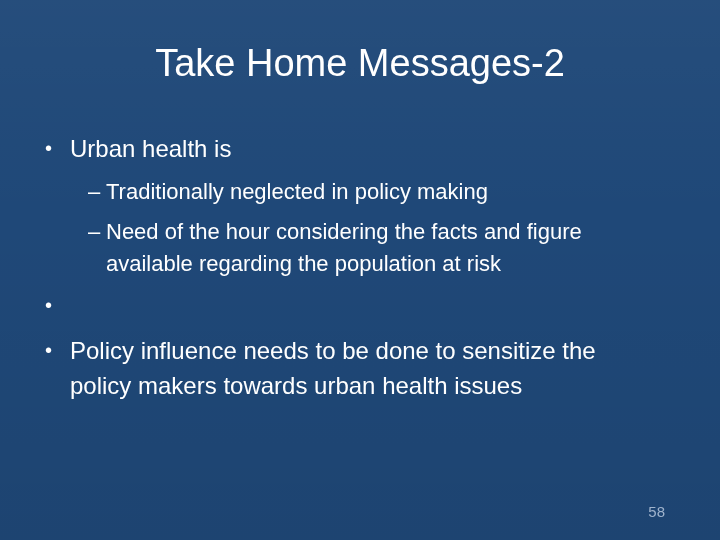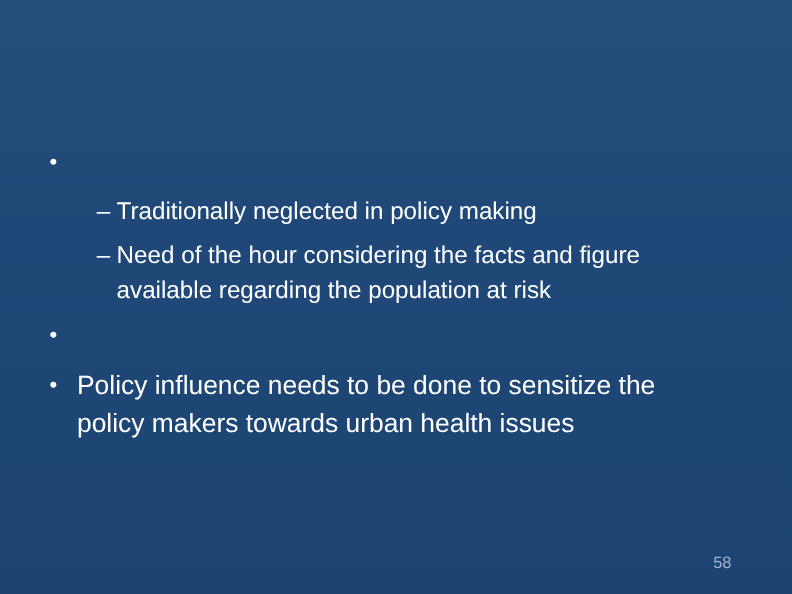--- a/index.html
+++ b/index.html
@@ -76,25 +76,27 @@
     bottom: 20px;
     font-size: 15px;
     color: var(--page_number);
   }
 </style>
 </head>
 <body>
 
 <div class="slide">
 
+  <h1 class="title">Take Home Messages-2</h1>
 
   <div class="content">
 
     <div class="li l1">
       <span class="marker">•</span>
+      <span class="text">Urban health is</span>
     </div>
 
     <div class="li l2">
       <span class="marker">–</span>
       <span class="text">Traditionally neglected in policy making</span>
     </div>
 
     <div class="li l2">
       <span class="marker">–</span>
       <span class="text">Need of the hour considering the facts and figure available regarding the population at risk</span>

